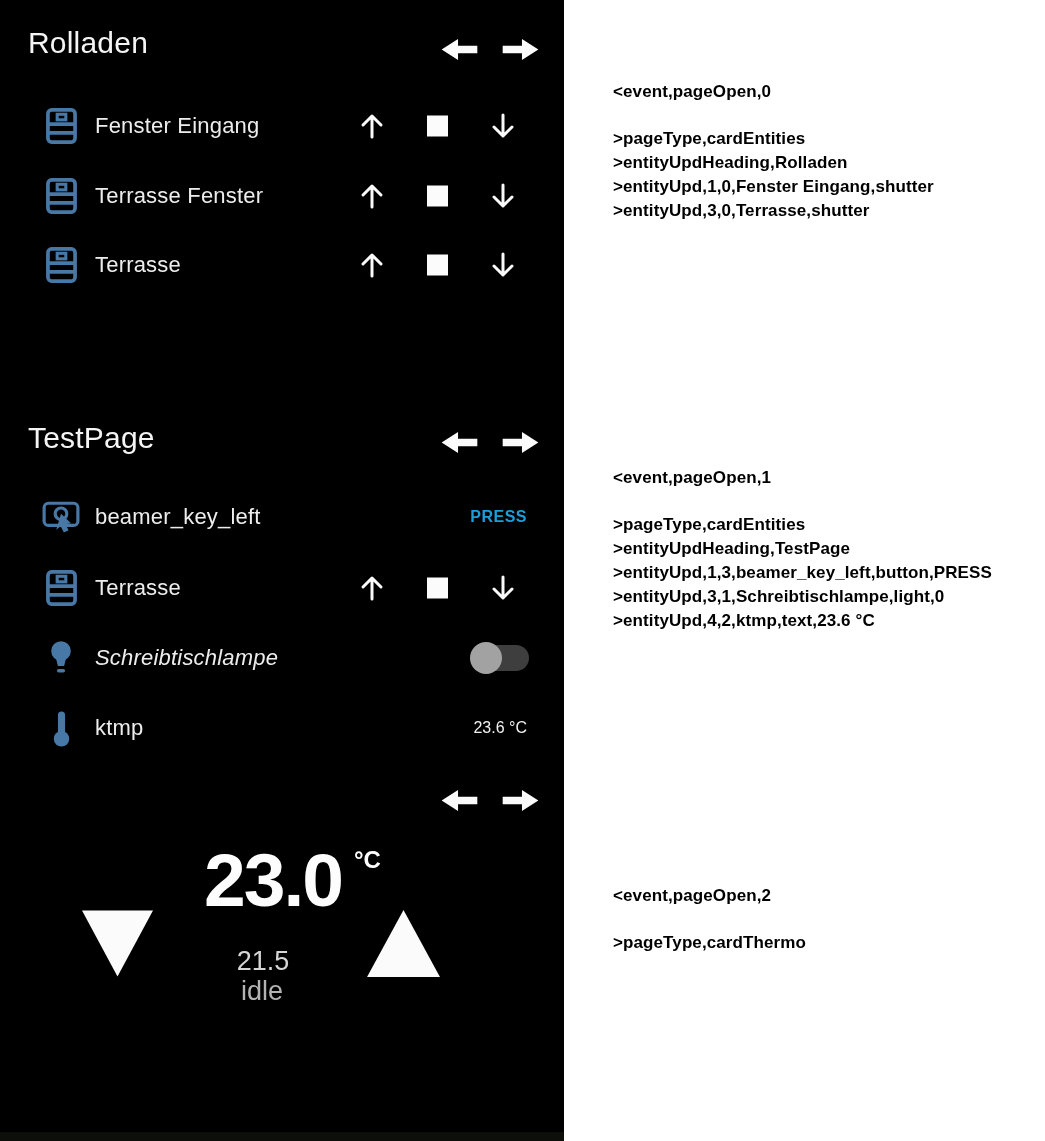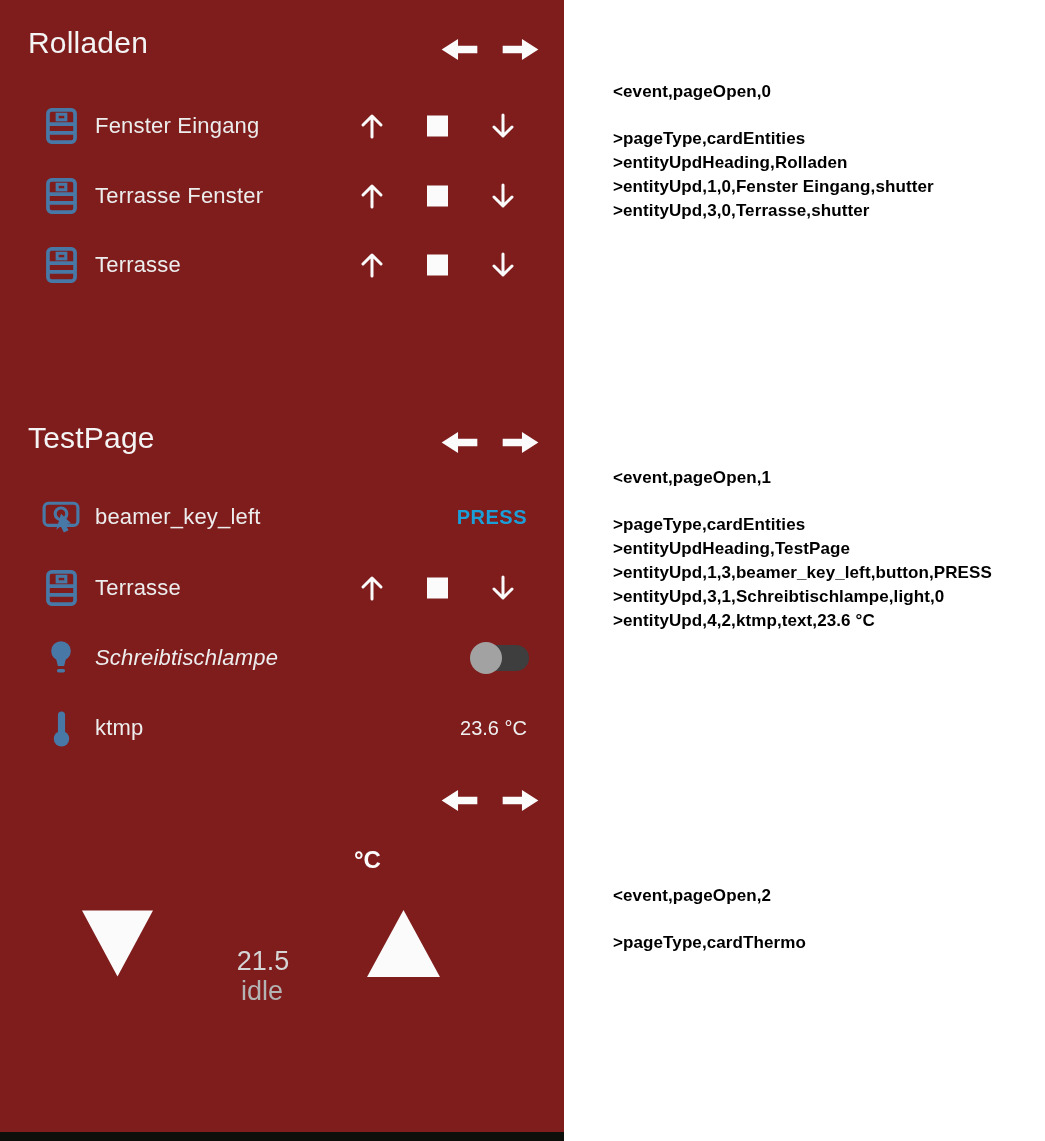--- a/index.html
+++ b/index.html
@@ -1,37 +1,37 @@
 <!DOCTYPE html>
 <html><head>
 <meta charset="utf-8">
 <style>
   html,body{margin:0;padding:0;background:#ffffff;}
   .stage{position:relative;width:1045px;height:1141px;overflow:hidden;
          font-family:"Liberation Sans",sans-serif;}
   
-  .panel{position:absolute;left:0;top:0;width:564px;height:1141px;background:#7f1d1d;}
+  .panel{position:absolute;left:0;top:0;width:564px;height:1141px;background:#000000;}
   .card{position:absolute;left:0;width:564px;}
   .heading{position:absolute;left:28px;top:26px;margin:0;font-size:30px;font-weight:400;
            color:#f4f4f4;letter-spacing:.2px;}
   .nav{position:absolute;width:38px;height:27px;color:#fbfbfb;background:none;border:none;
        padding:0;cursor:pointer;}
   .nav svg{display:block;width:38px;height:27px;}
   .nav-left{left:440px}.nav-right{left:502px}
   .row{position:absolute;left:0;width:564px;height:44px;}
   .eicon{position:absolute;left:42px;top:50%;transform:translateY(-50%);width:38px;
          display:flex;justify-content:center;color:#4878a6;}
   .elabel{position:absolute;left:95px;top:50%;transform:translateY(-50%);
           font-size:22px;color:#ededed;letter-spacing:.2px;white-space:nowrap;}
   .ctl{position:absolute;top:50%;transform:translateY(-50%);background:none;border:none;
        padding:0;color:#fafafa;cursor:pointer;line-height:0;}
   .ctl-up{left:359px}.ctl-stop{left:427px}.ctl-down{left:490px}
   .sq{display:block;width:21px;height:21px;background:#fbfbfb;}
   .rowval{position:absolute;right:37px;top:50%;transform:translateY(-50%);
-          font-size:20px;white-space:nowrap;}
+          font-size:16px;white-space:nowrap;}
   .press{color:#1b9fd9;font-weight:700;letter-spacing:.5px;}
   .textval{color:#f0f0f0;}
   .toggle{position:absolute;right:35px;top:50%;transform:translateY(-50%);
           width:59px;height:32px;cursor:pointer;}
   .toggle .track{position:absolute;right:0;top:3px;width:52px;height:26px;
                  border-radius:13px;background:#3e3e3e;}
   .toggle .knob{position:absolute;left:0;top:0;width:32px;height:32px;border-radius:50%;
                 background:#a2a2a2;}
   
   .bigtemp{position:absolute;left:273px;top:83px;transform:translateX(-50%);
@@ -244,20 +244,21 @@
         <svg>
             <use href="#sym-arrow-left"></use>
           </svg>
       </button>
       <button class="nav nav-right" style="top:27px;">
         <svg>
             <use href="#sym-arrow-right"></use>
           </svg>
       </button>
 
+      <div class="bigtemp">23.0</div>
       <div class="bigunit">°C</div>
 
       <button class="tri tri-down">
         <svg width="71" height="67">
             <use href="#sym-tri-down"></use>
           </svg>
       </button>
       <button class="tri tri-up">
         <svg width="73" height="67">
             <use href="#sym-tri-up"></use>

